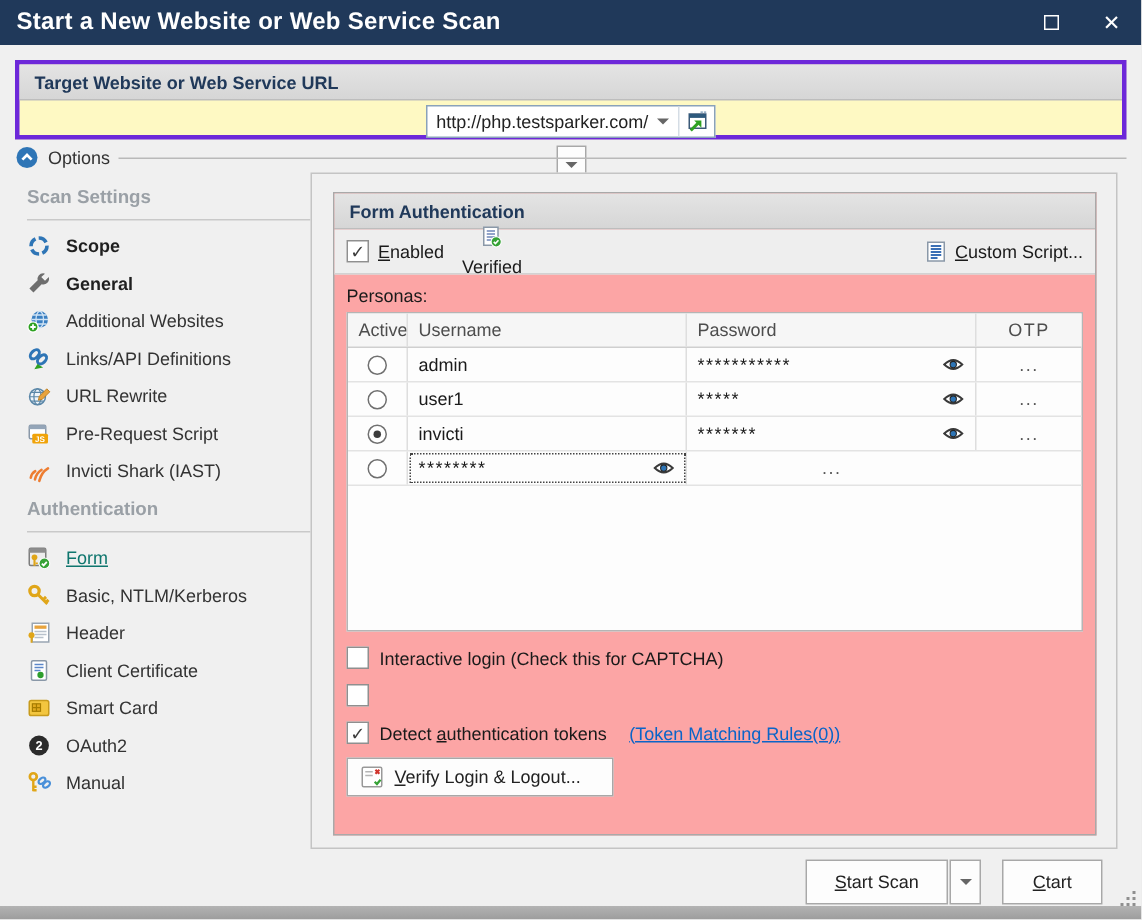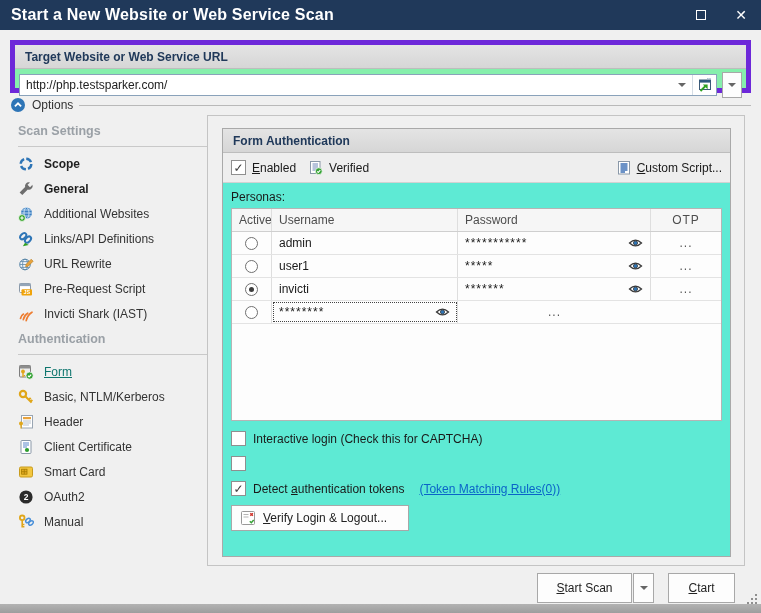--- a/index.html
+++ b/index.html
@@ -9,24 +9,24 @@
 
   
   .titlebar { position:absolute; left:0; top:0; width:761px; height:30px; background:#20395a; display:flex; align-items:center; }
   .titlebar .title { color:#ffffff; font-weight:700; font-size:16px; padding-left:11px; letter-spacing:.2px; }
   .tb-btns { margin-left:auto; display:flex; height:100%; }
   .tb-btn { width:40px; height:100%; display:flex; align-items:center; justify-content:center; color:#fff; cursor:pointer; }
   .max-glyph { width:10px; height:10px; border:1.5px solid #fff; }
   .close-glyph { font-size:14px; line-height:1; color:#fff; }
 
   
-  .group { position:absolute; border:5px solid #6d28d9; background:#86efac; }
+  .group { position:absolute; border:3px solid #6d28d9; background:#fef9c3; }
   .group-header { height:24px; background:linear-gradient(#e4e4e4,#d6d6d6); border-bottom:1px solid #bdbdbd; display:flex; align-items:center; padding-left:10px; color:#20395a; font-weight:700; }
   .target-group { left:10px; top:40px; width:741px; height:53px; }
-  .target-row { display:flex; align-items:center; padding:3px 4px; gap:5px; }
+  .target-row { display:flex; align-items:center; padding:3px 4px; gap:5px;flex-direction:column; }
   .url-combo { flex:1; height:22px; background:#fff; border:1px solid #8aa2ba; display:flex; align-items:center; }
   .url-combo .url-text { flex:1; padding-left:6px; color:#222; }
   .caret { width:0; height:0; border-left:4px solid transparent; border-right:4px solid transparent; border-top:4px solid #666; }
   .combo-caret { margin:0 6px; }
   .combo-browse { width:24px; height:20px; border-left:1px solid #d5dde5; display:flex; align-items:center; justify-content:center; cursor:pointer; }
   .btn { background:#fdfdfd; border:1px solid #a8a8a8; display:flex; align-items:center; justify-content:center; cursor:pointer; color:#222; }
   .prev-btn { height:26px; padding:0 9px; gap:6px; }
   .drop-btn { height:26px; width:20px; }
   .mn { text-decoration:underline; }
 
@@ -40,21 +40,21 @@
   .side-section { color:#9aa0a6; font-weight:700; font-size:12.5px; padding:6px 0 6px 8px; }
   .side-rule { height:1px; background:#c9c9c9; margin:2px 0 4px 8px; }
   .side-item { height:25px; display:flex; align-items:center; gap:10px; padding-left:8px; cursor:pointer; color:#333; }
   .side-item .lbl { white-space:nowrap; }
   .side-item.bold .lbl { font-weight:700; color:#1f1f1f; }
   .side-item.selected .lbl { text-decoration:underline; color:#0f766e; }
   .icon16 { width:16px; height:16px; flex:0 0 16px; display:inline-flex; }
 
   
   .content-box { position:absolute; left:207px; top:115px; width:538px; height:451px; border:1px solid #c4c4c4; background:#f0f0f0; }
-  .panel { position:absolute; left:222px; top:128px; width:509px; height:429px; border:1px solid #a9a9a9; background:#5eead4; }
+  .panel { position:absolute; left:222px; top:128px; width:509px; height:429px; border:1px solid #a9a9a9; background:#fca5a5; }
   .panel-toolbar { height:30px; background:#eeeeee; border-bottom:1px solid #d2d2d2; display:flex; align-items:center; padding:0 8px; gap:6px; }
   .cb { width:15px; height:15px; background:#fff; border:1px solid #8f8f8f; display:inline-flex; align-items:center; justify-content:center; color:#3d3d3d; font-size:12px; flex:0 0 15px; cursor:pointer; }
   .cb.on::before { content:"\2713"; }
   .tool-item { display:flex; align-items:center; gap:5px; cursor:pointer; }
   .spacer { flex:1; }
 
   .login-row { display:flex; align-items:center; padding:10px 8px 0 8px; gap:8px; }
   .login-input { flex:1; height:22px; background:#fff; border:1px solid #ababab; display:flex; align-items:center; padding-left:6px; }
   .personas-label { padding:7px 8px 4px 8px; }
 
@@ -290,21 +290,21 @@
   <div class="panel">
     <div class="group-header">
       <span>Form Authentication</span>
     </div>
 
     <div class="panel-toolbar">
       <span class="cb on"></span>
       <span class="tool-item">
           <span><span class="mn">E</span><span>nabled</span></span>
         </span>
-      <span class="tool-item" style="margin-left:6px;">
+      <span class="tool-item" style="margin-left:6px;flex-direction:column;">
         <svg class="icon16" viewBox="0 0 16 16">
           <rect x="2.5" y="1.5" width="9.5" height="12" fill="#fff" stroke="#8a98a8"></rect>
           <path d="M4.5 4 h5.5 M4.5 6 h5.5 M4.5 8 h5.5 M4.5 10 h3.5" stroke="#6f87b8" stroke-width="1"></path>
           <circle cx="10.8" cy="11.2" r="3.4" fill="#35a235" stroke="#fff" stroke-width=".7"></circle>
           <path d="M9.2 11.3 l1.1 1.1 2-2.2" stroke="#fff" stroke-width="1.1" fill="none"></path>
         </svg>
         <span>Verified</span>
       </span>
       <span class="spacer"></span>
       <span class="tool-item">

